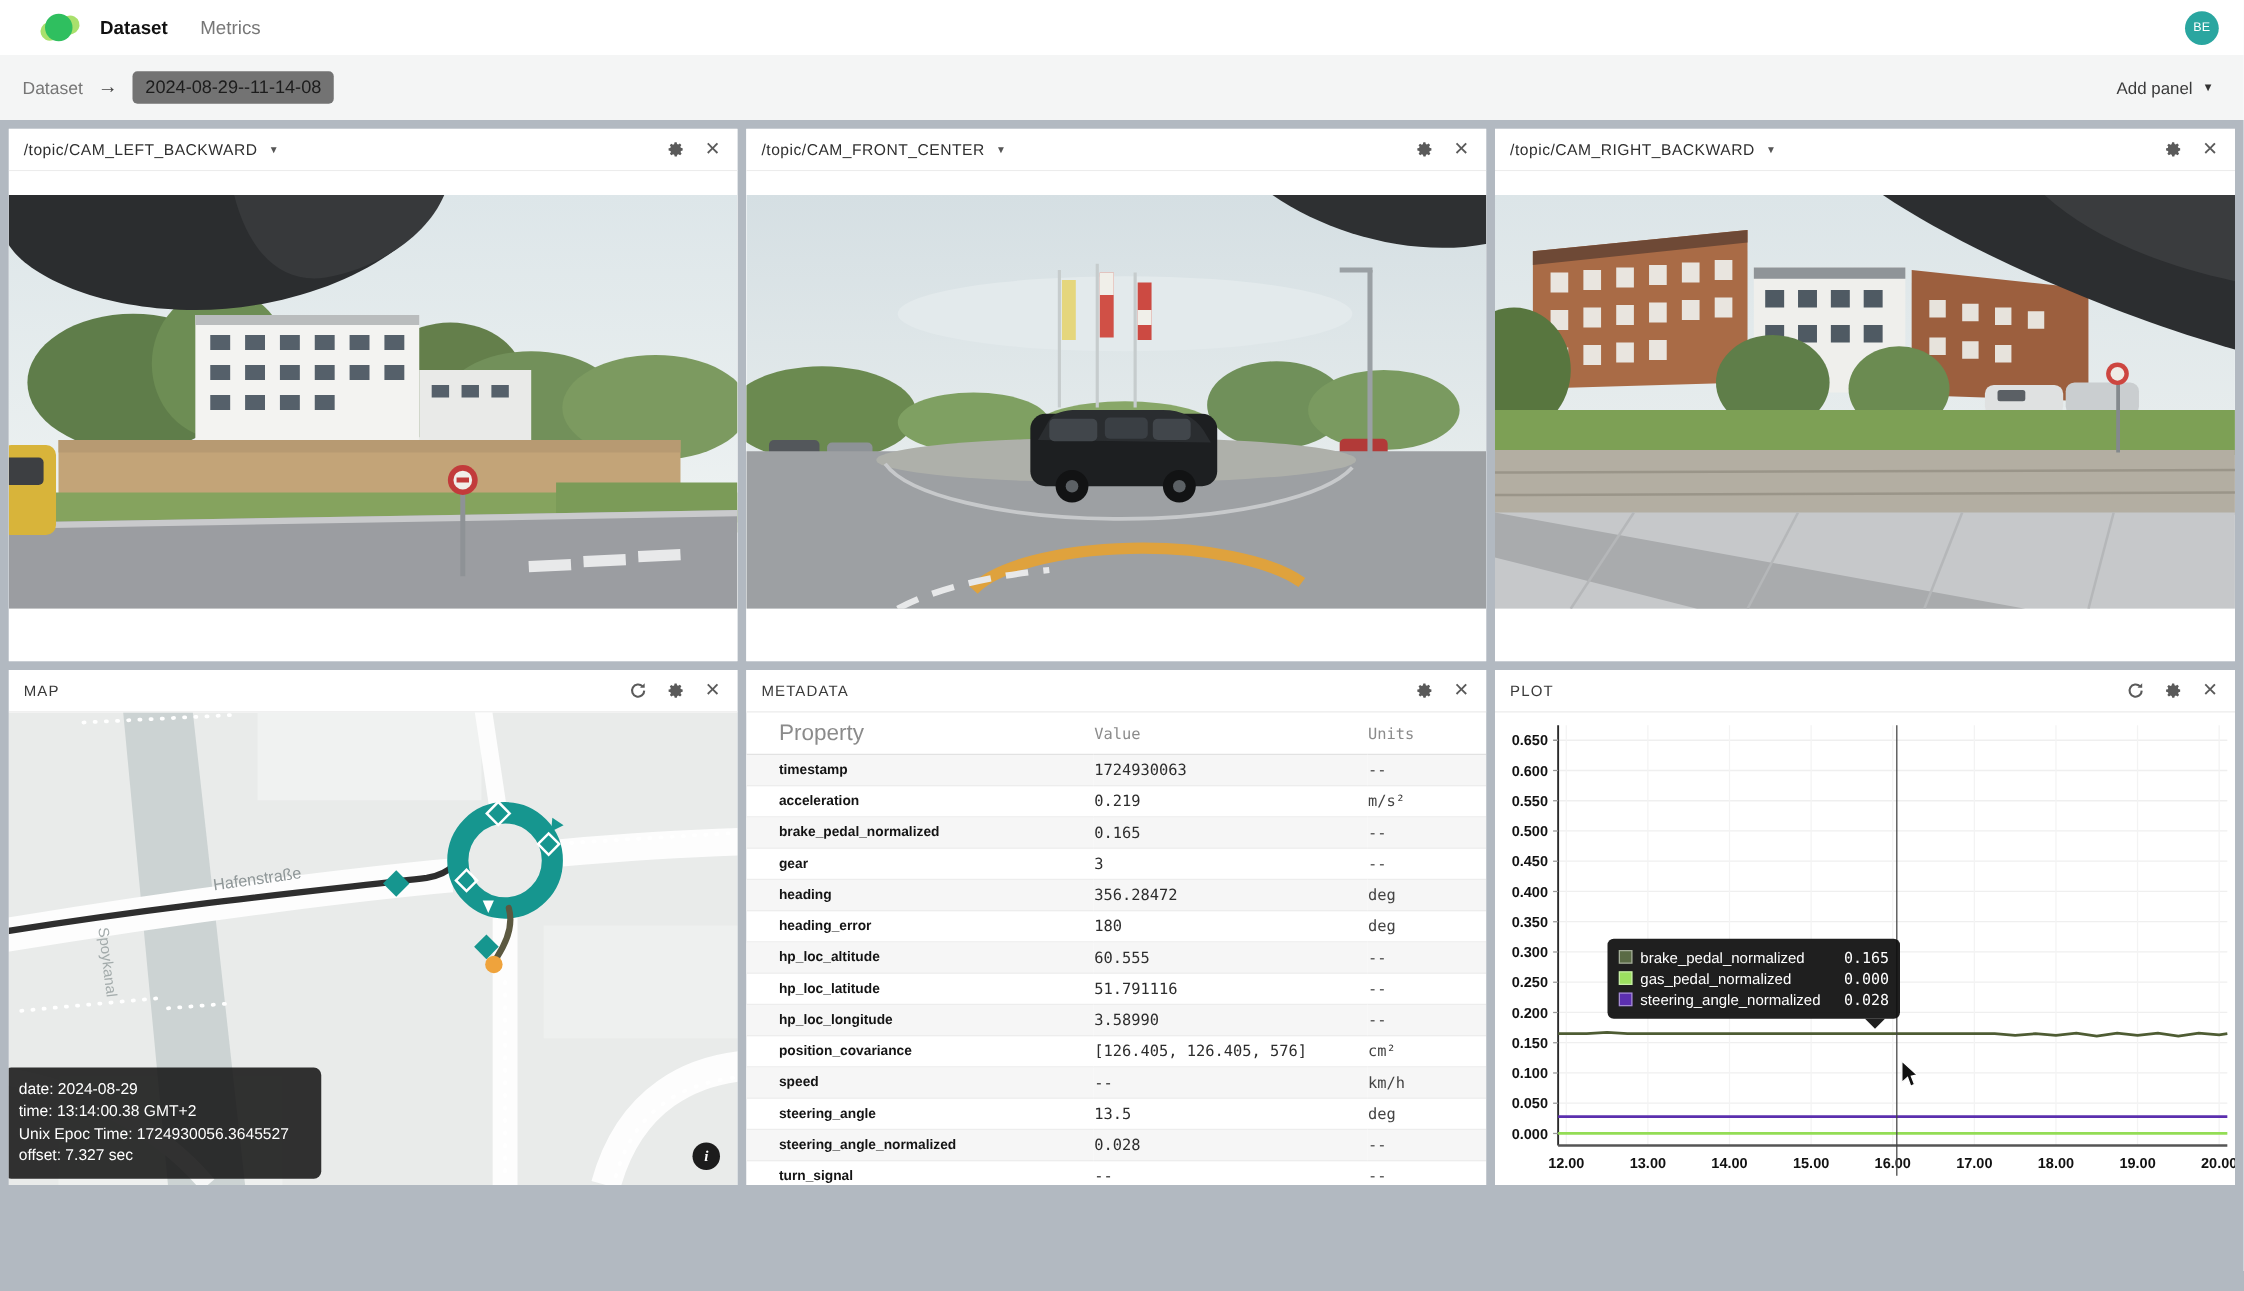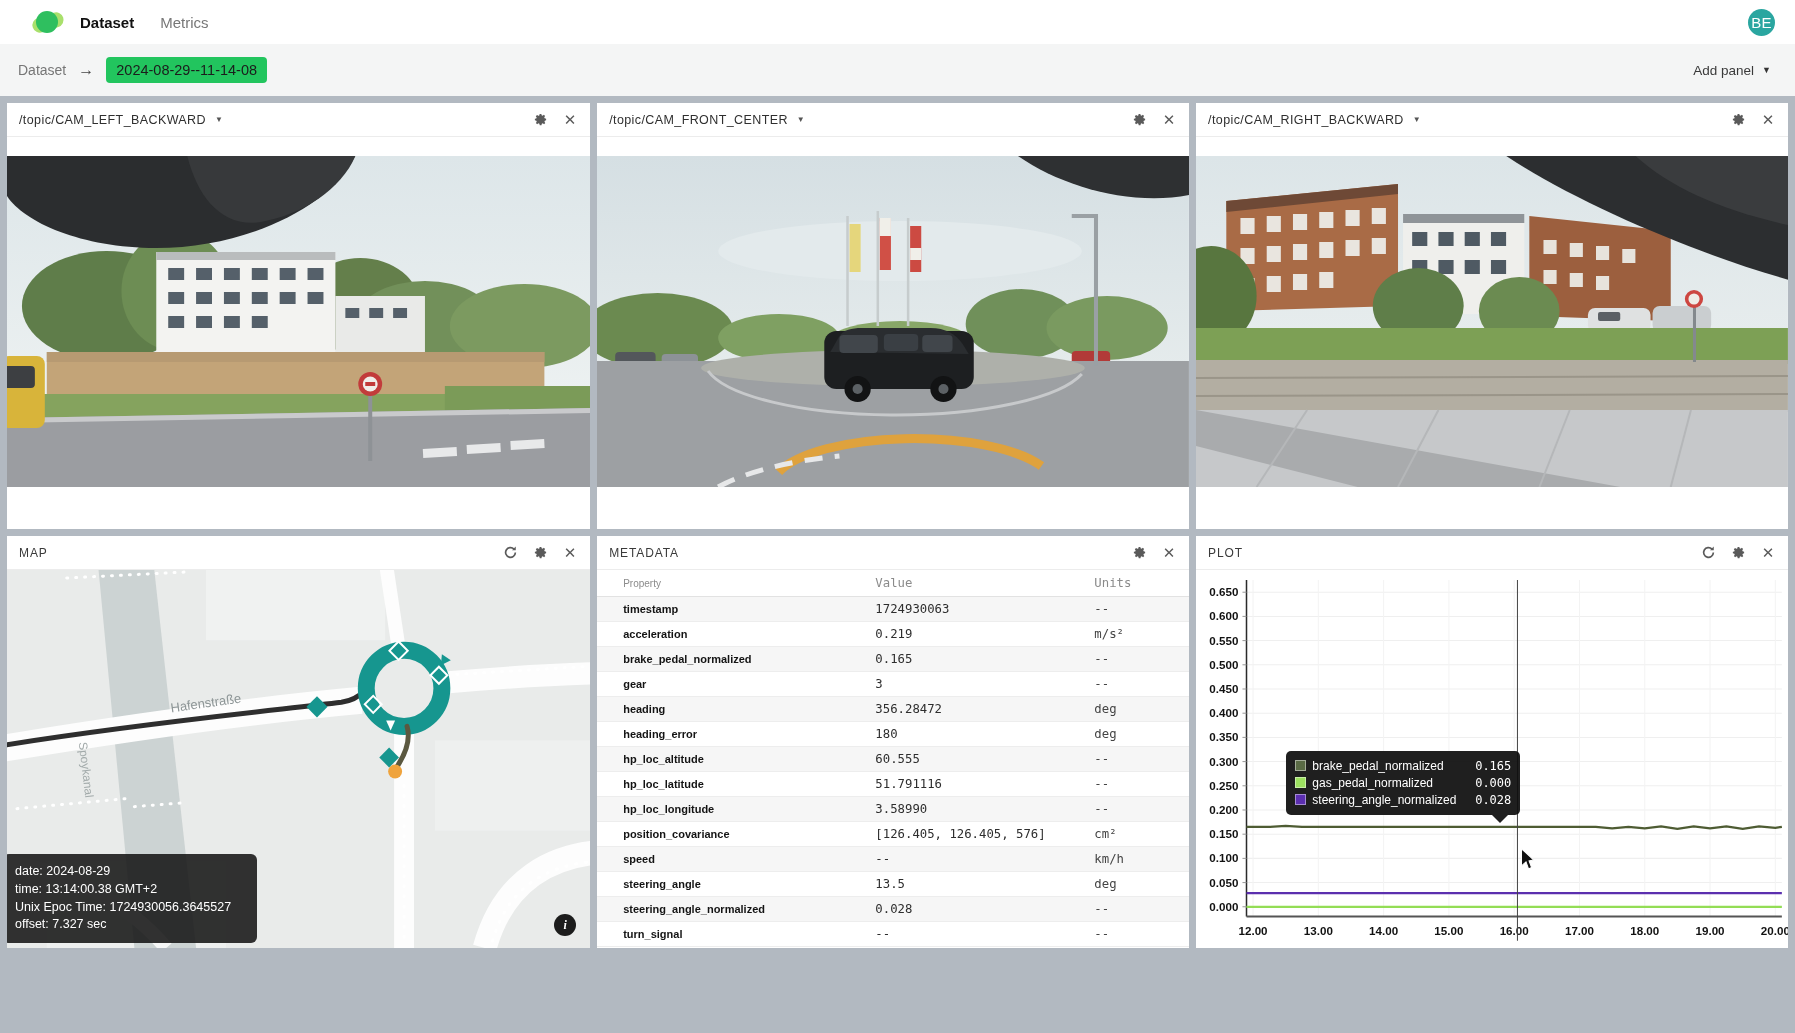--- a/index.html
+++ b/index.html
@@ -10,27 +10,27 @@
   
   .navbar { height:44px; background:#fff; display:flex; align-items:center; padding:0 20px; }
   .logo { position:relative; width:30px; height:28px; margin-left:14px; margin-right:16px; }
   .logo .leaf { position:absolute; left:-2px; top:7px; width:32px; height:15px; background:#a9e06c; border-radius:8px; transform:rotate(-18deg); }
   .logo .ball { position:absolute; left:2px; top:3px; width:22px; height:22px; background:#2fbf5f; border-radius:50%; }
   .nav-tab { font-size:15px; margin-right:26px; cursor:pointer; }
   .nav-tab.active { font-weight:bold; color:#111; }
   .nav-tab.inactive { color:#777; }
   .nav-spacer { flex:1; }
   .avatar { width:27px; height:27px; border-radius:50%; background:#2aa6a0; color:#fff;
-    font-size:15px; display:flex; align-items:center; justify-content:center; letter-spacing:.3px; }
+    font-size:10px; display:flex; align-items:center; justify-content:center; letter-spacing:.3px; }
 
   
   .crumbbar { height:52px; background:#f4f5f5; display:flex; align-items:center; padding:0 20px; }
   .crumb-root { color:#767676; font-size:14px; margin-left:-2px; }
   .crumb-arrow { color:#444; font-size:16px; margin:0 12px; }
-  .crumb-current { background:#22c55e; border-radius:4px; padding:5px 10px; font-size:14.5px; color:#1c1c1c; }
+  .crumb-current { background:#737373; border-radius:4px; padding:5px 10px; font-size:14.5px; color:#1c1c1c; }
   .crumb-spacer { flex:1; }
   .add-panel { display:flex; align-items:center; gap:8px; color:#3a3a3a; font-size:13.5px; cursor:pointer; margin-right:4px; }
   .caret { font-size:9px; color:#333; }
 
   
   .grid { background:#b2b9c1; height:1021px; padding:7px; display:grid;
     grid-template-columns:1fr 1.015fr 1.015fr; grid-template-rows:426px 412px; gap:7px; }
   .panel { background:#fff; display:flex; flex-direction:column; overflow:hidden; }
   .panel-header { height:34px; min-height:34px; display:flex; align-items:center;
     padding:0 12px; border-bottom:1px solid #ececec; background:#fff; }
@@ -51,21 +51,21 @@
   .map-body > svg { width:100%; height:100%; display:block; }
   .map-tooltip { position:absolute; left:-4px; bottom:5px; width:254px; background:rgba(22,22,22,.88);
     border-radius:6px; color:#fff; font-size:12.5px; line-height:1.42; padding:9px 12px; }
   .map-info-btn { position:absolute; right:14px; bottom:12px; width:22px; height:22px; border-radius:50%;
     background:#1c1c1c; color:#fff; font-size:12px; font-weight:bold; display:flex; align-items:center;
     justify-content:center; cursor:pointer; font-family:"Liberation Serif", serif; font-style:italic; }
 
   
   .meta-body { flex:1; overflow:hidden; }
   table.meta { width:100%; border-collapse:collapse; }
-  table.meta th { text-align:left; font-weight:400; color:#8b8b8b; font-size:10px;
+  table.meta th { text-align:left; font-weight:400; color:#8b8b8b; font-size:18px;
     padding:6px 0 6px; border-bottom:1px solid #e2e2e2; }
   table.meta td { padding:5px 0; border-bottom:1px solid #ededed; font-size:11px; }
   table.meta tbody tr:nth-child(odd) { background:#f6f6f6; }
   .col-prop { font-weight:bold; color:#141414; padding-left:26px !important; width:47%; }
   th.col-prop { font-weight:400; color:#8b8b8b; }
   .col-val { font-family:"DejaVu Sans Mono", monospace; font-size:12.3px !important; color:#2e2e2e; width:37%; }
   .col-units { font-family:"DejaVu Sans Mono", monospace; font-size:12.3px !important; color:#444; width:16%; }
 
   
   .plot-body { flex:1; position:relative; }

